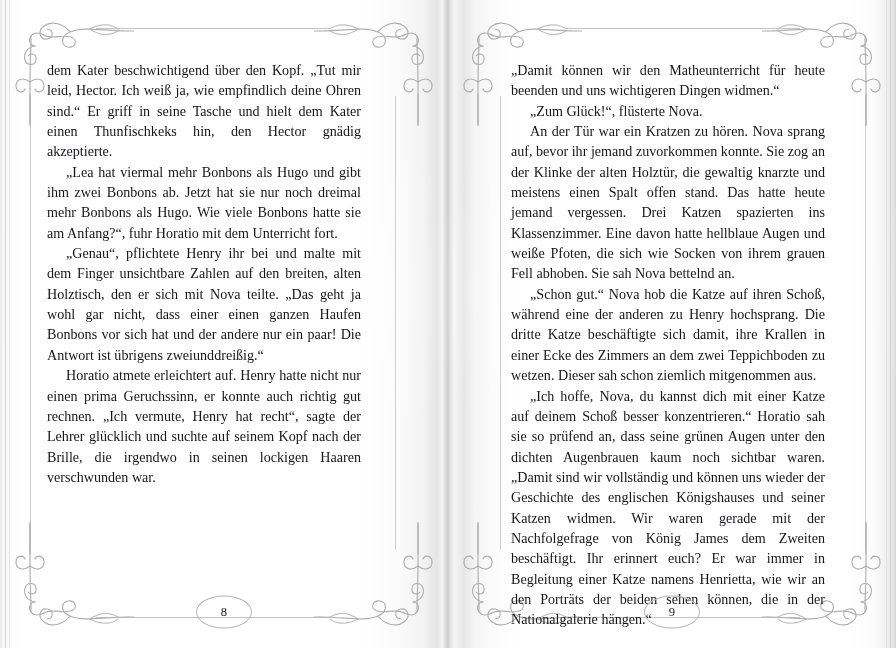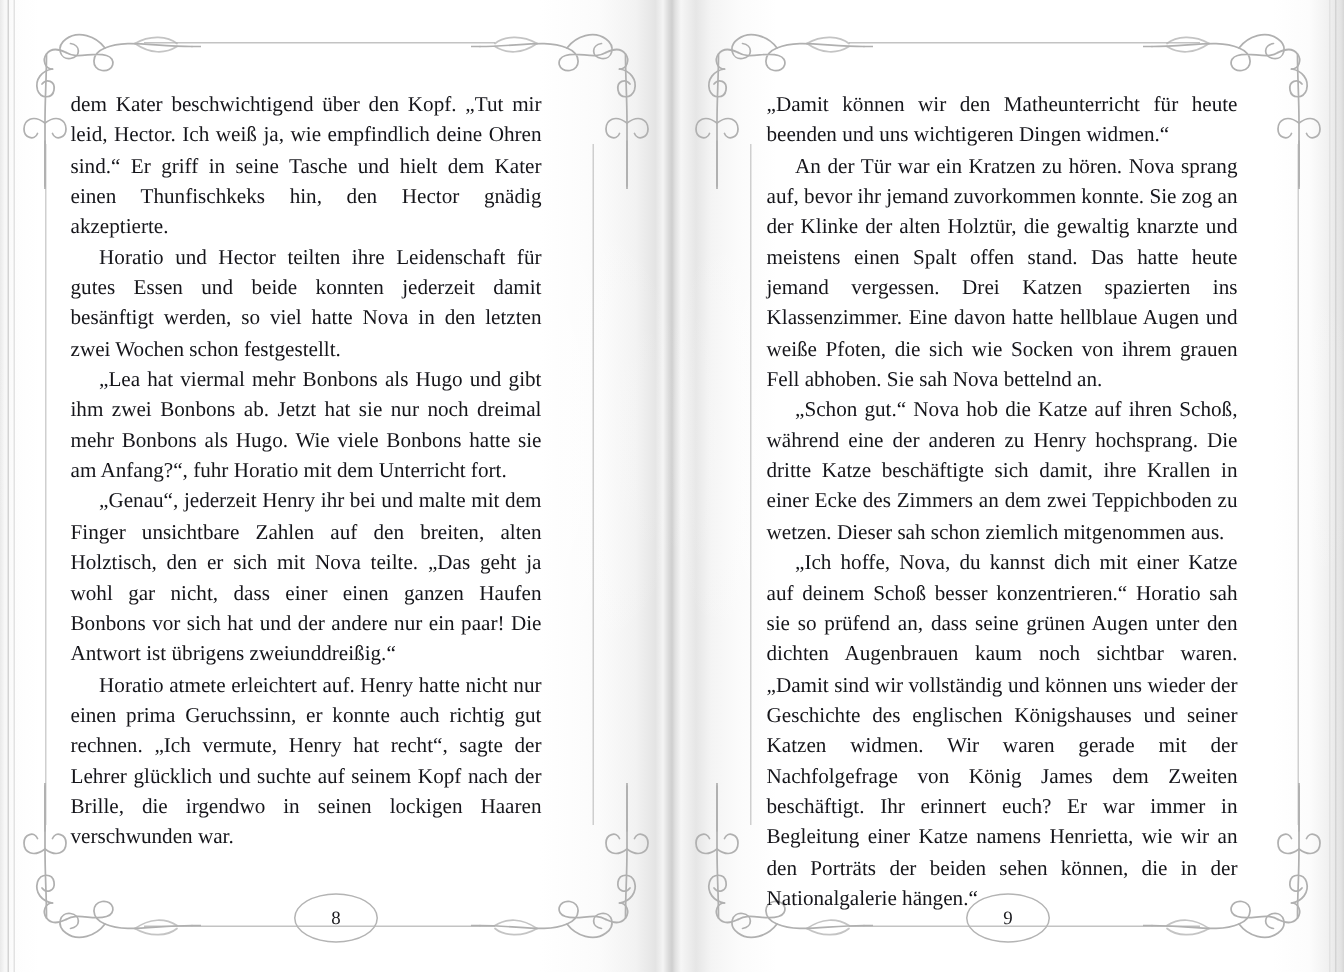--- a/index.html
+++ b/index.html
@@ -251,23 +251,22 @@
         <path d="M26 76 C 34 70, 40 74, 40 80 C 40 86, 33 88, 31 83"></path>
         <path d="M26 88 C 26 100, 26 110, 26 120"></path>
         <path d="M124 25 C 126 25, 128 25, 130 25"></path>
         <path d="M86 23 C 96 17, 108 18, 114 23" opacity=".75"></path>
         <path d="M86 23 C 96 30, 106 30, 114 25" opacity=".75"></path>
       </svg>
     </div>
 
     <div class="text-col">
       <p>dem Kater beschwichtigend über den Kopf. „Tut mir leid, Hector. Ich weiß ja, wie empfindlich deine Ohren sind.“ Er griff in seine Tasche und hielt dem Kater einen Thunfischkeks hin, den Hector gnädig akzeptierte.</p>
-      <p class="indent">Horatio und Hector teilten ihre Leidenschaft für gutes Essen und beide konnten jederzeit damit besänftigt werden, so viel hatte Nova in den letzten zwei Wochen schon festgestellt.</p>
       <p class="indent">„Lea hat viermal mehr Bonbons als Hugo und gibt ihm zwei Bonbons ab. Jetzt hat sie nur noch dreimal mehr Bonbons als Hugo. Wie viele Bonbons hatte sie am Anfang?“, fuhr Horatio mit dem Unterricht fort.</p>
-      <p class="indent">„Genau“, jederzeit Henry ihr bei und malte mit dem Finger unsichtbare Zahlen auf den breiten, alten Holztisch, den er sich mit Nova teilte. „Das geht ja wohl gar nicht, dass einer einen ganzen Haufen Bonbons vor sich hat und der andere nur ein paar! Die Antwort ist übrigens zweiunddreißig.“</p>
+      <p class="indent">„Genau“, pflichtete Henry ihr bei und malte mit dem Finger unsichtbare Zahlen auf den breiten, alten Holztisch, den er sich mit Nova teilte. „Das geht ja wohl gar nicht, dass einer einen ganzen Haufen Bonbons vor sich hat und der andere nur ein paar! Die Antwort ist übrigens zweiunddreißig.“</p>
       <p class="indent">Horatio atmete erleichtert auf. Henry hatte nicht nur einen prima Geruchssinn, er konnte auch richtig gut rechnen. „Ich vermute, Henry hat recht“, sagte der Lehrer glücklich und suchte auf seinem Kopf nach der Brille, die irgendwo in seinen lockigen Haaren verschwunden war.</p>
     </div>
 
     <div class="folio" style="left:224px;">
       <div class="folio-oval"></div>
       <span class="folio-num">8</span>
     </div>
   </div>
 
   <div class="page page-right">
@@ -340,20 +339,21 @@
         <path d="M26 76 C 34 70, 40 74, 40 80 C 40 86, 33 88, 31 83"></path>
         <path d="M26 88 C 26 100, 26 110, 26 120"></path>
         <path d="M124 25 C 126 25, 128 25, 130 25"></path>
         <path d="M86 23 C 96 17, 108 18, 114 23" opacity=".75"></path>
         <path d="M86 23 C 96 30, 106 30, 114 25" opacity=".75"></path>
       </svg>
     </div>
 
     <div class="text-col">
       <p>„Damit können wir den Matheunterricht für heute beenden und uns wichtigeren Dingen widmen.“</p>
+      <p class="indent">„Zum Glück!“, flüsterte Nova.</p>
       <p class="indent">An der Tür war ein Kratzen zu hören. Nova sprang auf, bevor ihr jemand zuvorkommen konnte. Sie zog an der Klinke der alten Holztür, die gewaltig knarzte und meistens einen Spalt offen stand. Das hatte heute jemand vergessen. Drei Katzen spazierten ins Klassenzimmer. Eine davon hatte hellblaue Augen und weiße Pfoten, die sich wie Socken von ihrem grauen Fell abhoben. Sie sah Nova bettelnd an.</p>
       <p class="indent">„Schon gut.“ Nova hob die Katze auf ihren Schoß, während eine der anderen zu Henry hochsprang. Die dritte Katze beschäftigte sich damit, ihre Krallen in einer Ecke des Zimmers an dem zwei Teppichboden zu wetzen. Dieser sah schon ziemlich mitgenommen aus.</p>
       <p class="indent">„Ich hoffe, Nova, du kannst dich mit einer Katze auf deinem Schoß besser konzentrieren.“ Horatio sah sie so prüfend an, dass seine grünen Augen unter den dichten Augenbrauen kaum noch sichtbar waren. „Damit sind wir vollständig und können uns wieder der Geschichte des englischen Königshauses und seiner Katzen widmen. Wir waren gerade mit der Nachfolgefrage von König James dem Zweiten beschäftigt. Ihr erinnert euch? Er war immer in Begleitung einer Katze namens Henrietta, wie wir an den Porträts der beiden sehen können, die in der Nationalgalerie hängen.“</p>
     </div>
 
     <div class="folio" style="left:224px;">
       <div class="folio-oval"></div>
       <span class="folio-num">9</span>
     </div>
   </div>

